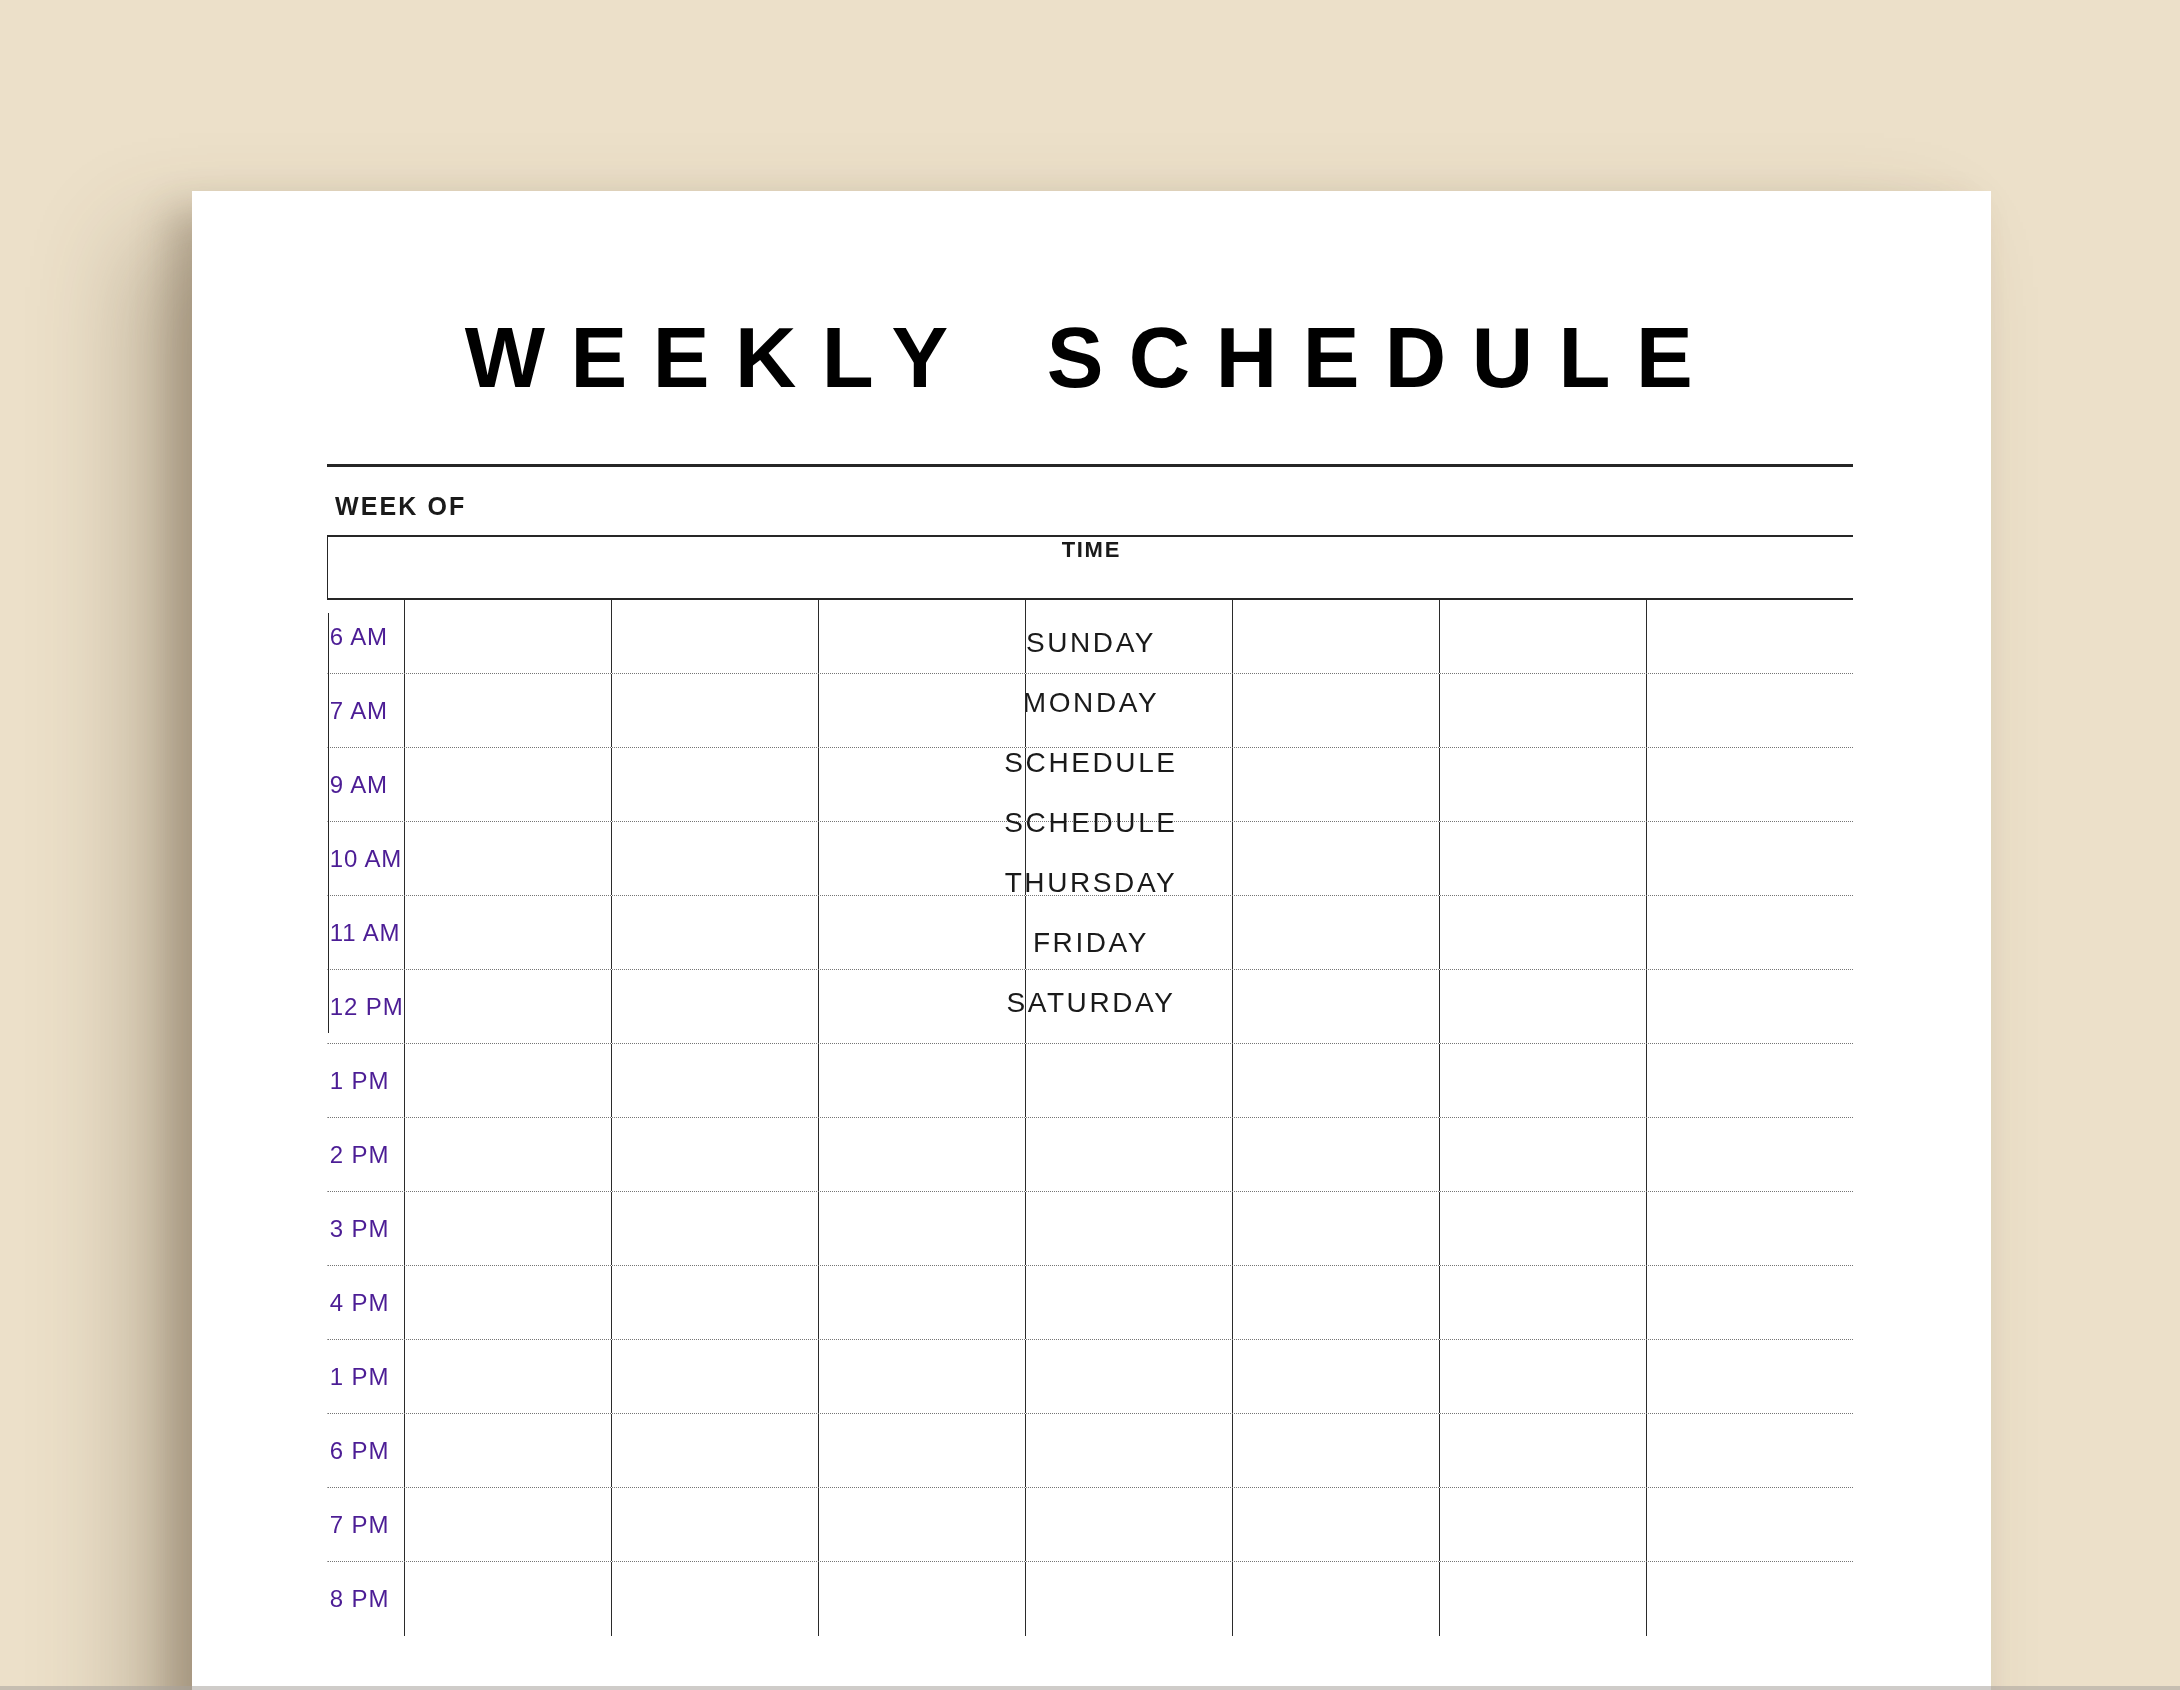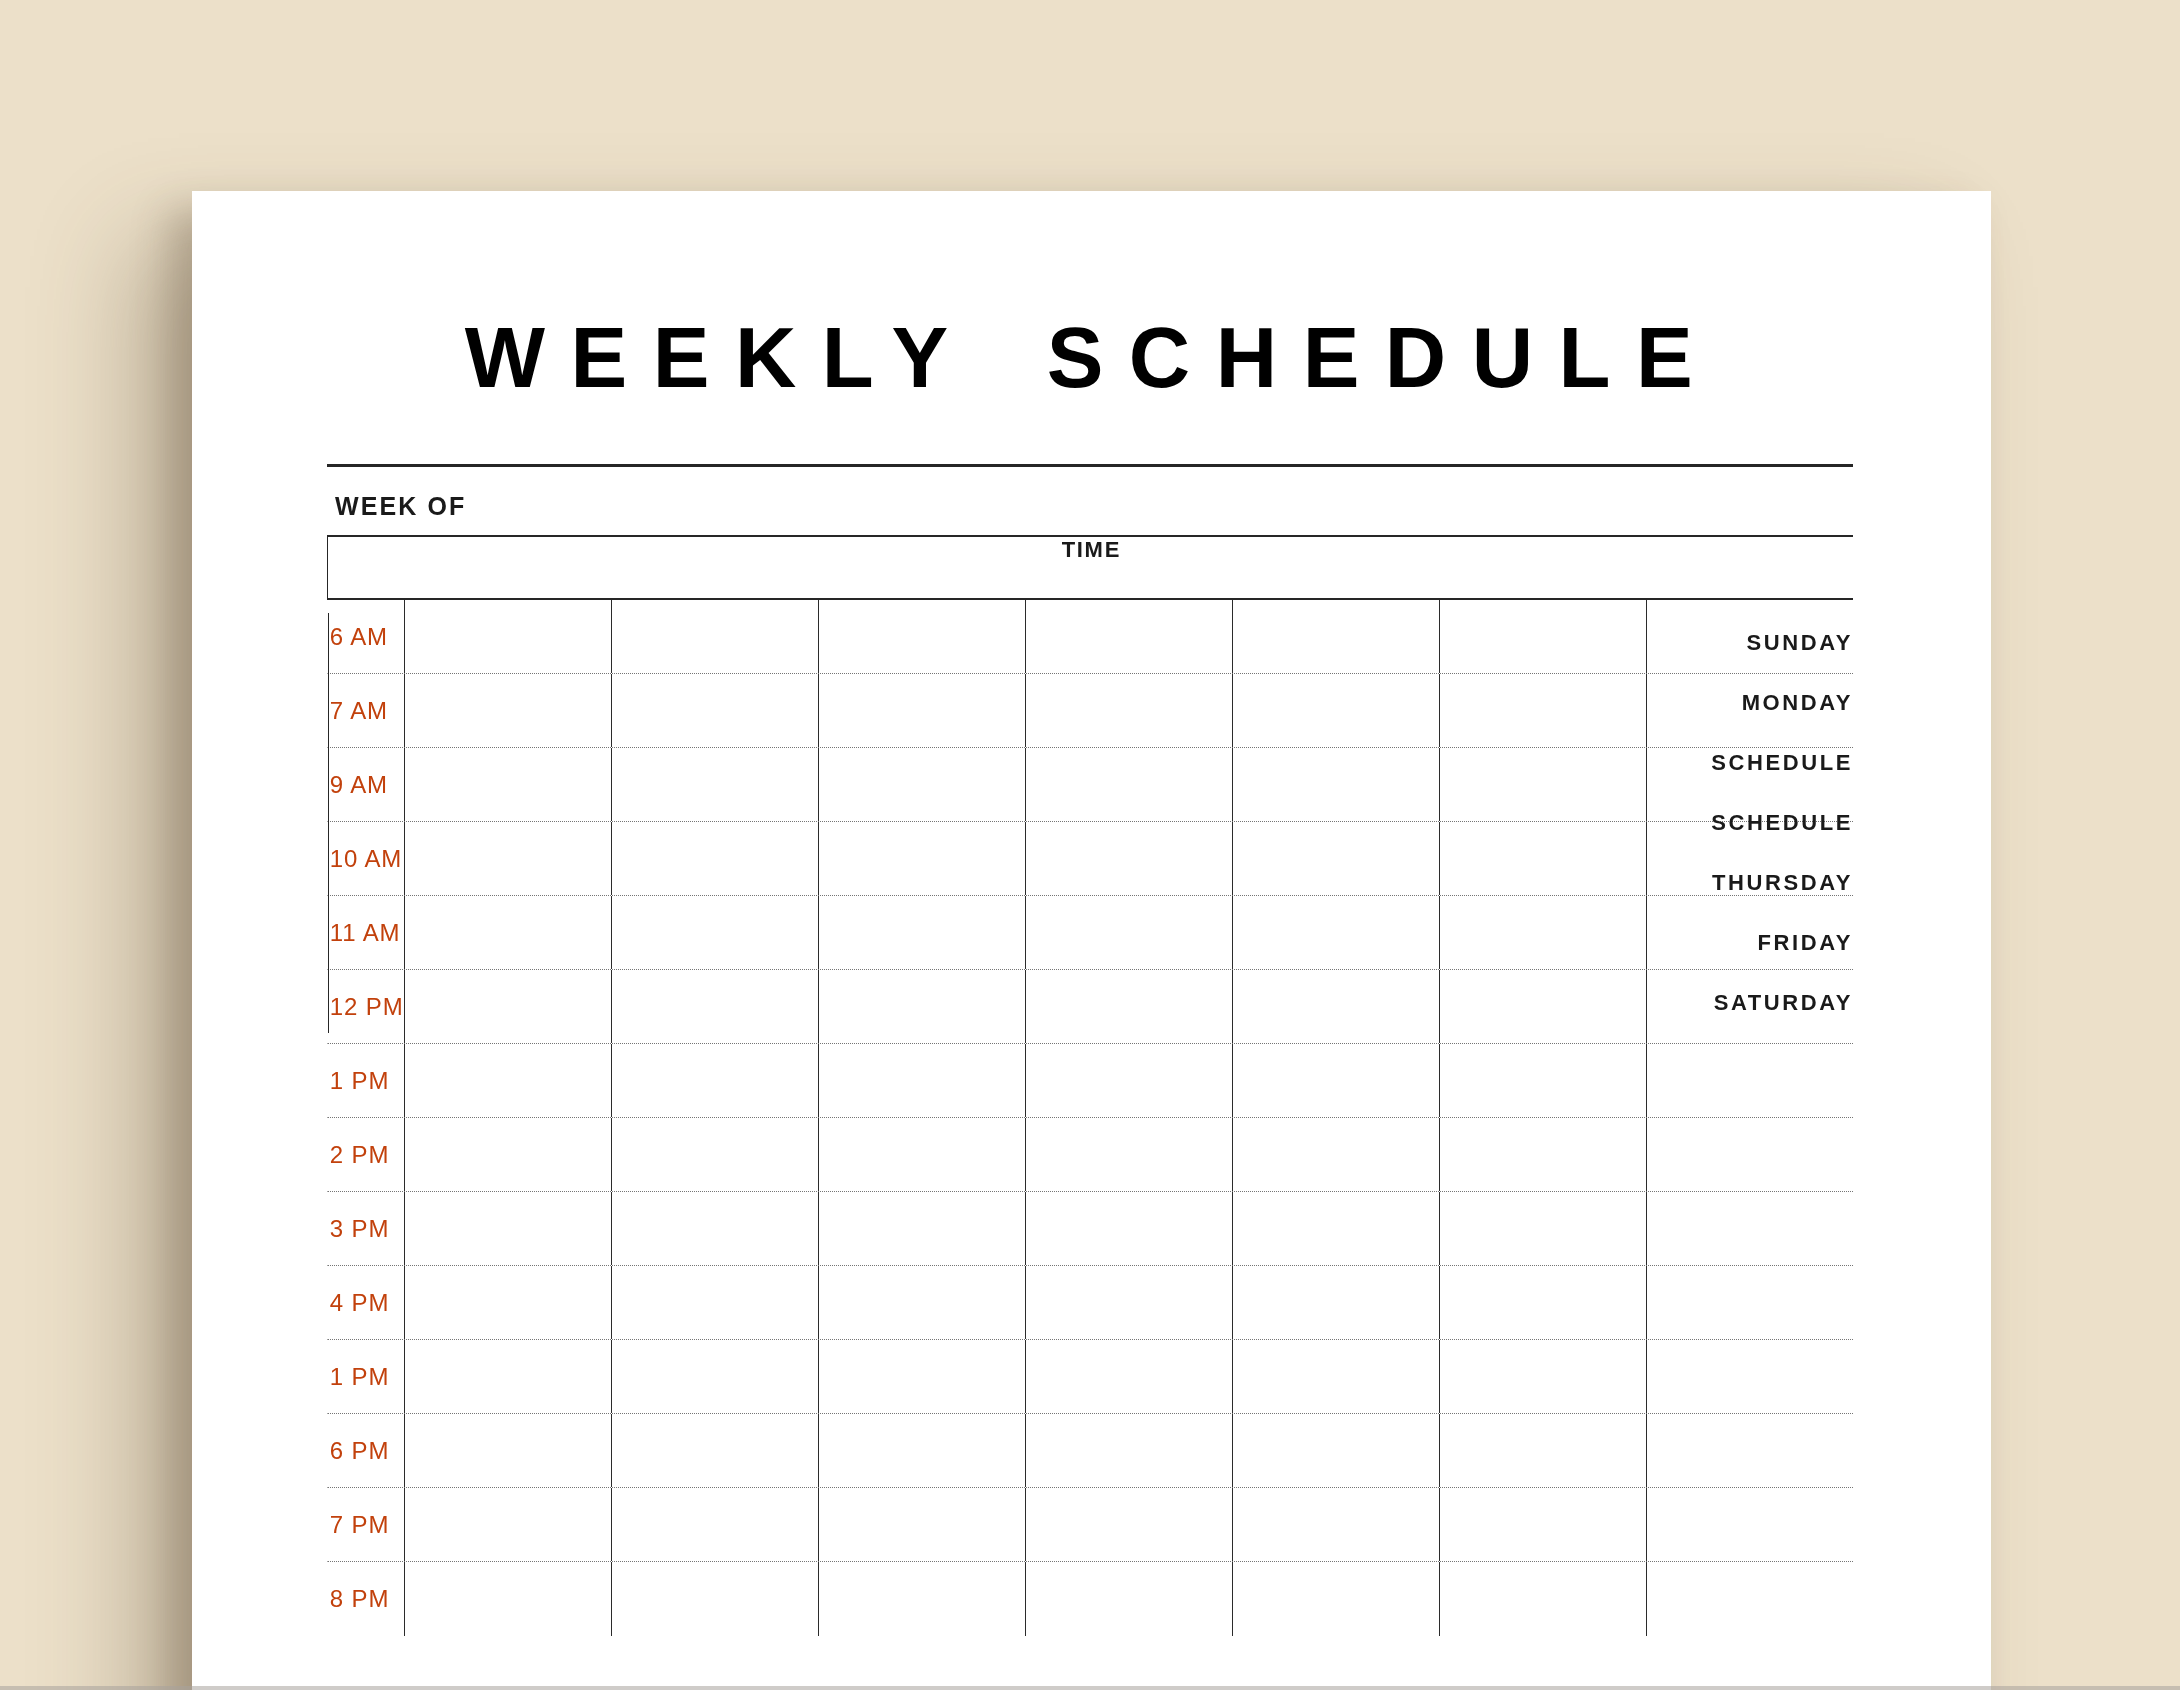--- a/index.html
+++ b/index.html
@@ -91,23 +91,23 @@
     font-size: 22px;
     font-weight: 700;
     letter-spacing: 1.7px;
     color: #1a1a1a;
   }
 
   .th-day {
     flex: 1 1 0;
     box-sizing: border-box;
     border-left: 1.7px solid #262626;
-    text-align: right;
-    font-size: 22px;
-    font-weight: 700;
+    text-align: center;
+    font-size: 28px;
+    font-weight: 400;
     letter-spacing: 2.6px;
     color: #1a1a1a;
     align-self: stretch;
     line-height: 60px;
   }
 
   .trow {
     display: flex;
     box-sizing: border-box;
     height: 74px;
@@ -119,21 +119,21 @@
 
   .td-time {
     flex: 0 0 76px;
     box-sizing: border-box;
     padding-left: 1.7px;
     display: flex;
     align-items: center;
     font-size: 24px;
     font-weight: 400;
     letter-spacing: 0.9px;
-    color: #c2410c;
+    color: #4c1d95;
   }
 
   .td-day {
     flex: 1 1 0;
     box-sizing: border-box;
     border-left: 1.7px solid #2b2b2b;
   }
 
   
   .photo-bottom-edge {

